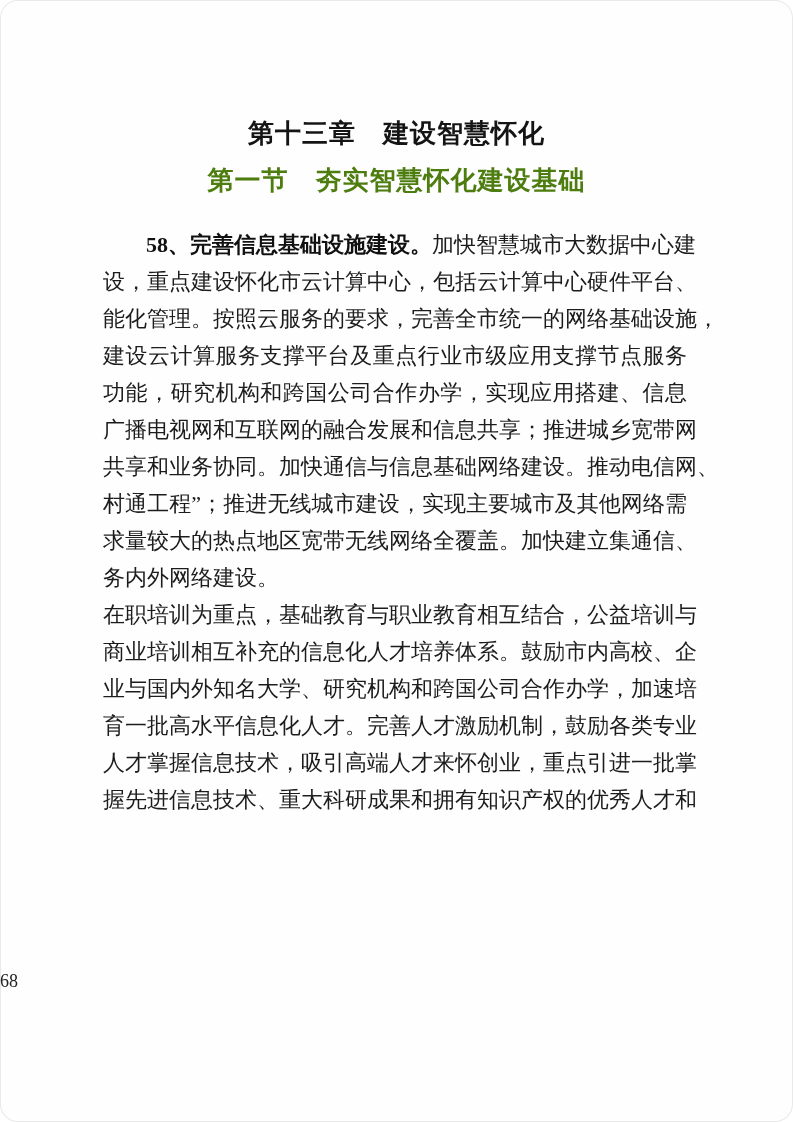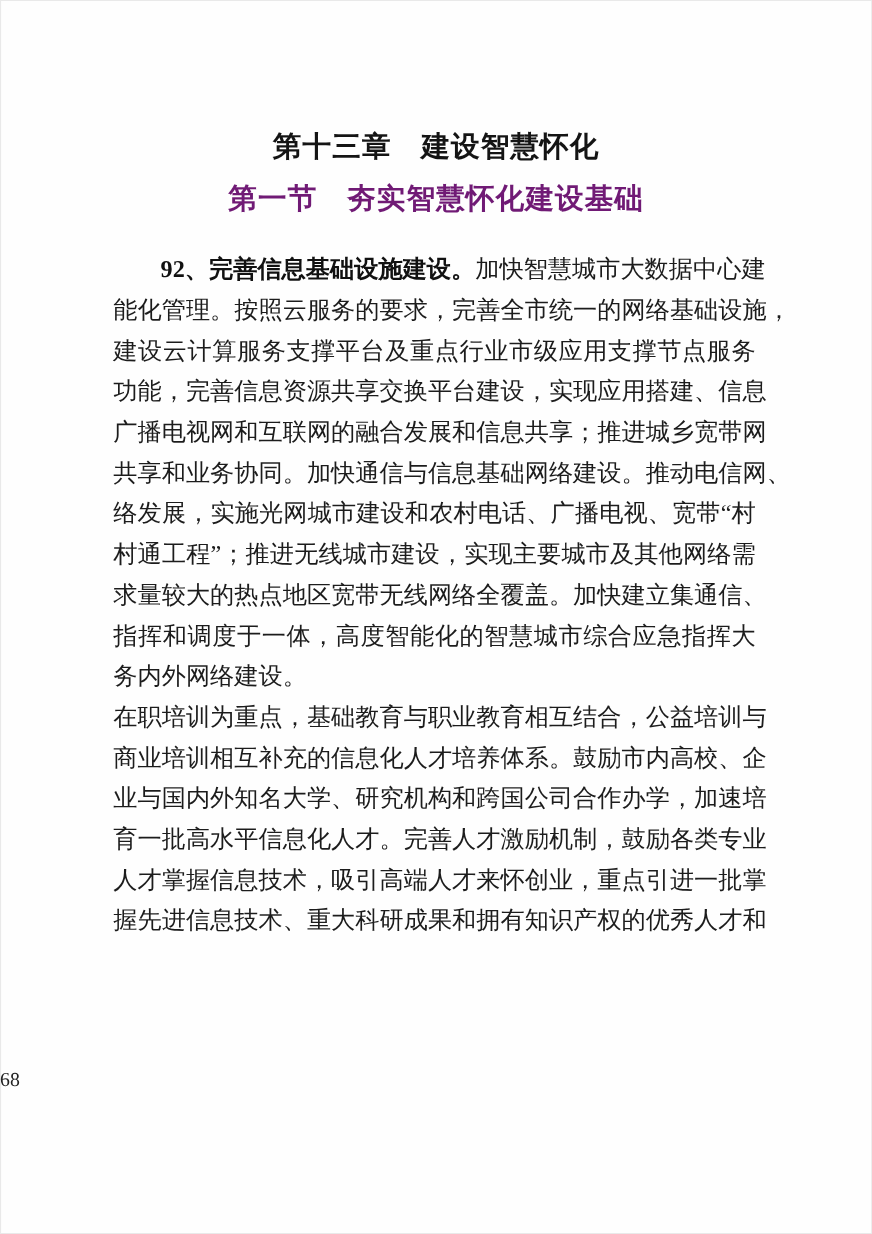--- a/index.html
+++ b/index.html
@@ -9,20 +9,21 @@
   }
   .page {
     position: relative;
     width: 793px;
     height: 1122px;
     background: #fefefe;
     box-shadow: inset 0 0 0 1px #e9e9e9;
     overflow: hidden;
     color: #1a1a1a;
     font-family: "Liberation Serif", "DejaVu Serif", serif;
+    border-radius: 18px;
   }
   .chapter-heading {
     position: absolute;
     top: 118px;
     left: 0;
     width: 793px;
     text-align: center;
     font-family: "Liberation Sans", "DejaVu Sans", sans-serif;
     font-size: 26px;
     line-height: 30px;
@@ -33,21 +34,21 @@
   .section-heading {
     position: absolute;
     top: 165px;
     left: 0;
     width: 793px;
     text-align: center;
     font-family: "Liberation Serif", "DejaVu Serif", serif;
     font-size: 26px;
     line-height: 31px;
     font-weight: bold;
-    color: #701a75;
+    color: #4d7c0f;
     letter-spacing: 1px;
   }
   .text-block {
     position: absolute;
     top: 226px;
     left: 103px;
     width: 584px;
   }
   .para {
     margin: 0;
@@ -89,30 +90,29 @@
 
 <div class="page">
 
   <div class="chapter-heading">第十三章　建设智慧怀化</div>
 
   <div class="section-heading">第一节　夯实智慧怀化建设基础</div>
 
   <div class="text-block">
 
     <div class="para">
-      <div class="tline first"><span class="lead">92、完善信息基础设施建设。</span><span>加快智慧城市大数据中心建</span></div>
+      <div class="tline first"><span class="lead">58、完善信息基础设施建设。</span><span>加快智慧城市大数据中心建</span></div>
+      <div class="tline">设，重点建设怀化市云计算中心，包括云计算中心硬件平台、</div>
       <div class="tline">能化管理。按照云服务的要求，完善全市统一的网络基础设施，</div>
       <div class="tline">建设云计算服务支撑平台及重点行业市级应用支撑节点服务</div>
-      <div class="tline">功能，完善信息资源共享交换平台建设，实现应用搭建、信息</div>
+      <div class="tline">功能，研究机构和跨国公司合作办学，实现应用搭建、信息</div>
       <div class="tline">广播电视网和互联网的融合发展和信息共享；推进城乡宽带网</div>
       <div class="tline">共享和业务协同。加快通信与信息基础网络建设。推动电信网、</div>
-      <div class="tline">络发展，实施光网城市建设和农村电话、广播电视、宽带“村</div>
       <div class="tline">村通工程”；推进无线城市建设，实现主要城市及其他网络需</div>
       <div class="tline">求量较大的热点地区宽带无线网络全覆盖。加快建立集通信、</div>
-      <div class="tline">指挥和调度于一体，高度智能化的智慧城市综合应急指挥大</div>
       <div class="tline last">务内外网络建设。</div>
     </div>
 
     <div class="para">
       <div class="tline">在职培训为重点，基础教育与职业教育相互结合，公益培训与</div>
       <div class="tline">商业培训相互补充的信息化人才培养体系。鼓励市内高校、企</div>
       <div class="tline">业与国内外知名大学、研究机构和跨国公司合作办学，加速培</div>
       <div class="tline">育一批高水平信息化人才。完善人才激励机制，鼓励各类专业</div>
       <div class="tline">人才掌握信息技术，吸引高端人才来怀创业，重点引进一批掌</div>
       <div class="tline">握先进信息技术、重大科研成果和拥有知识产权的优秀人才和</div>

